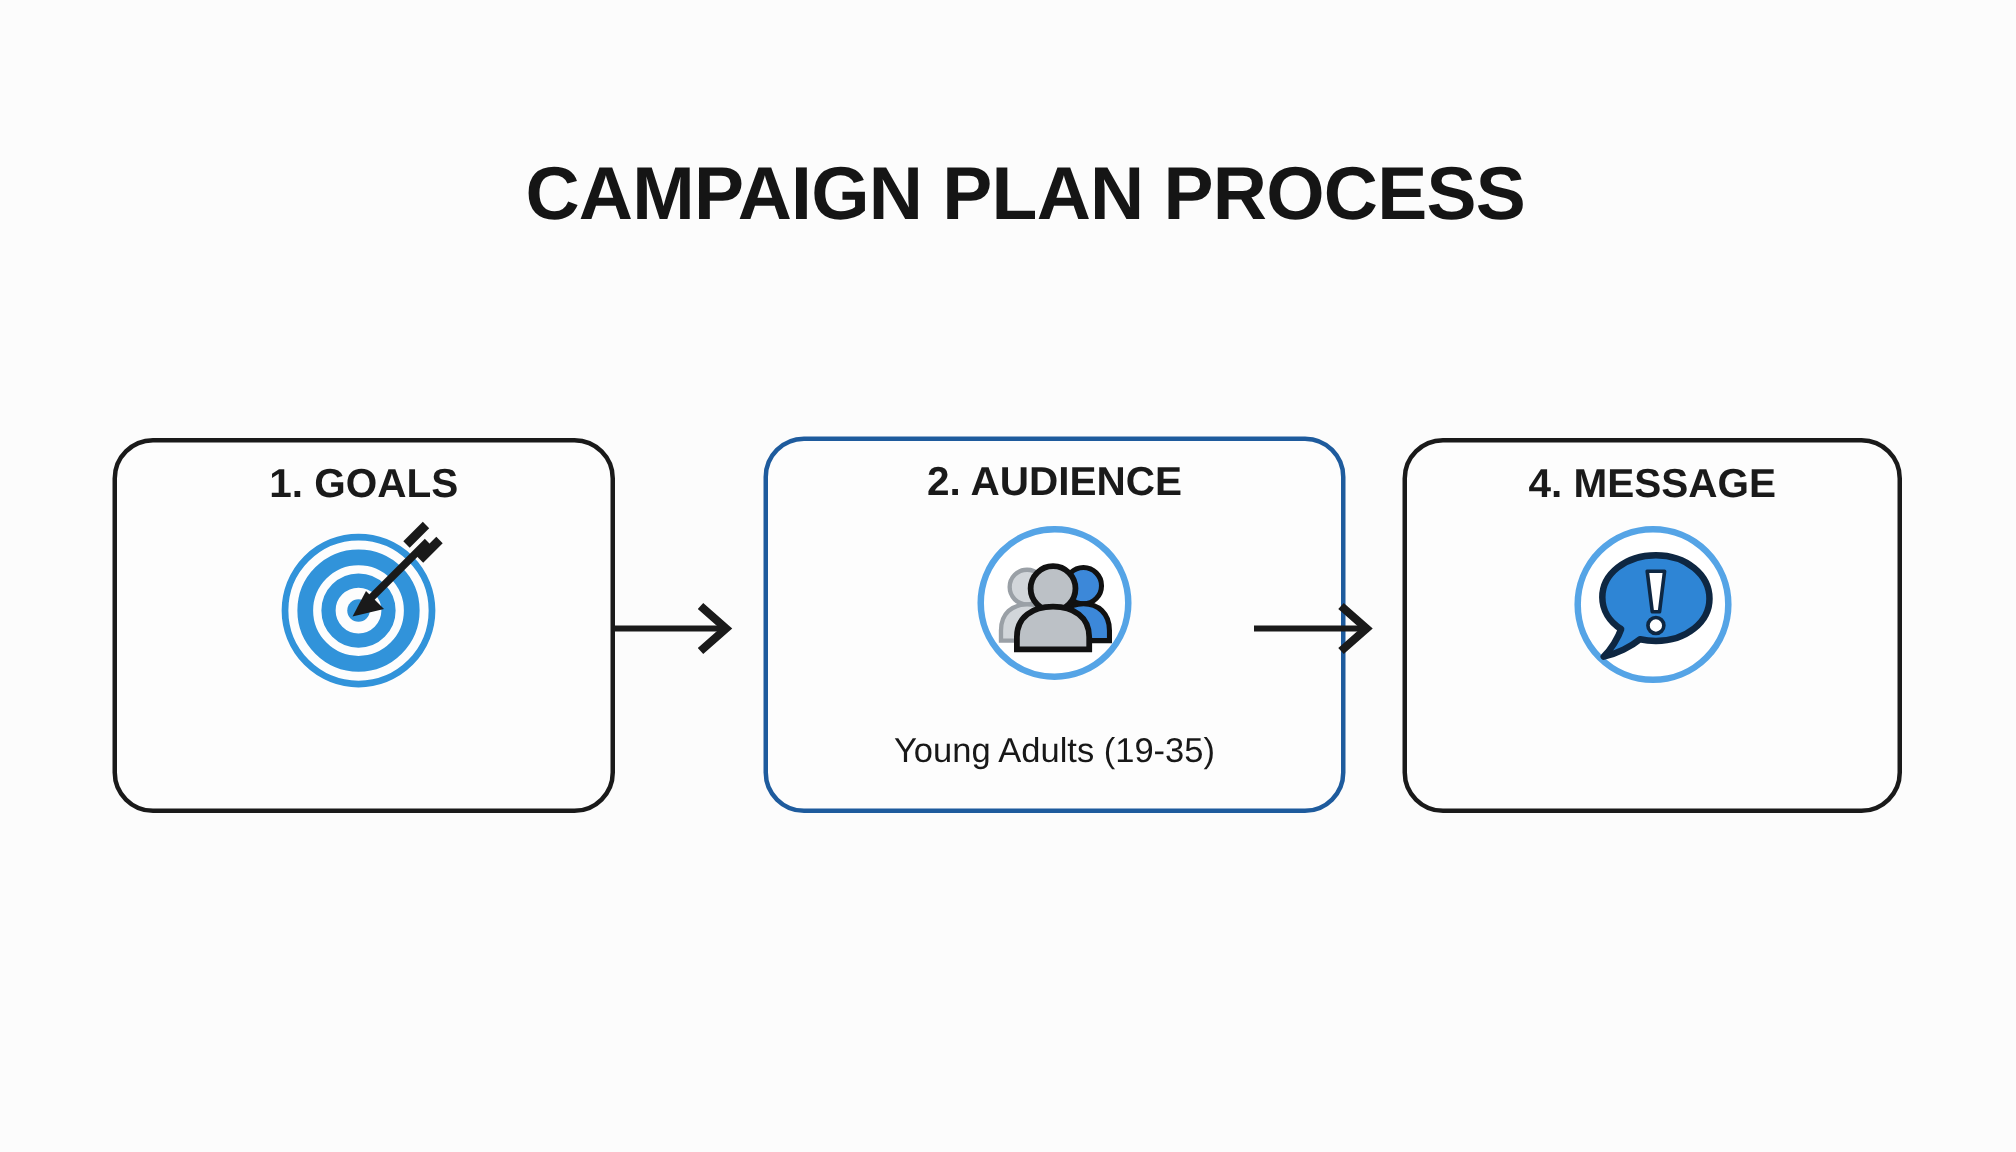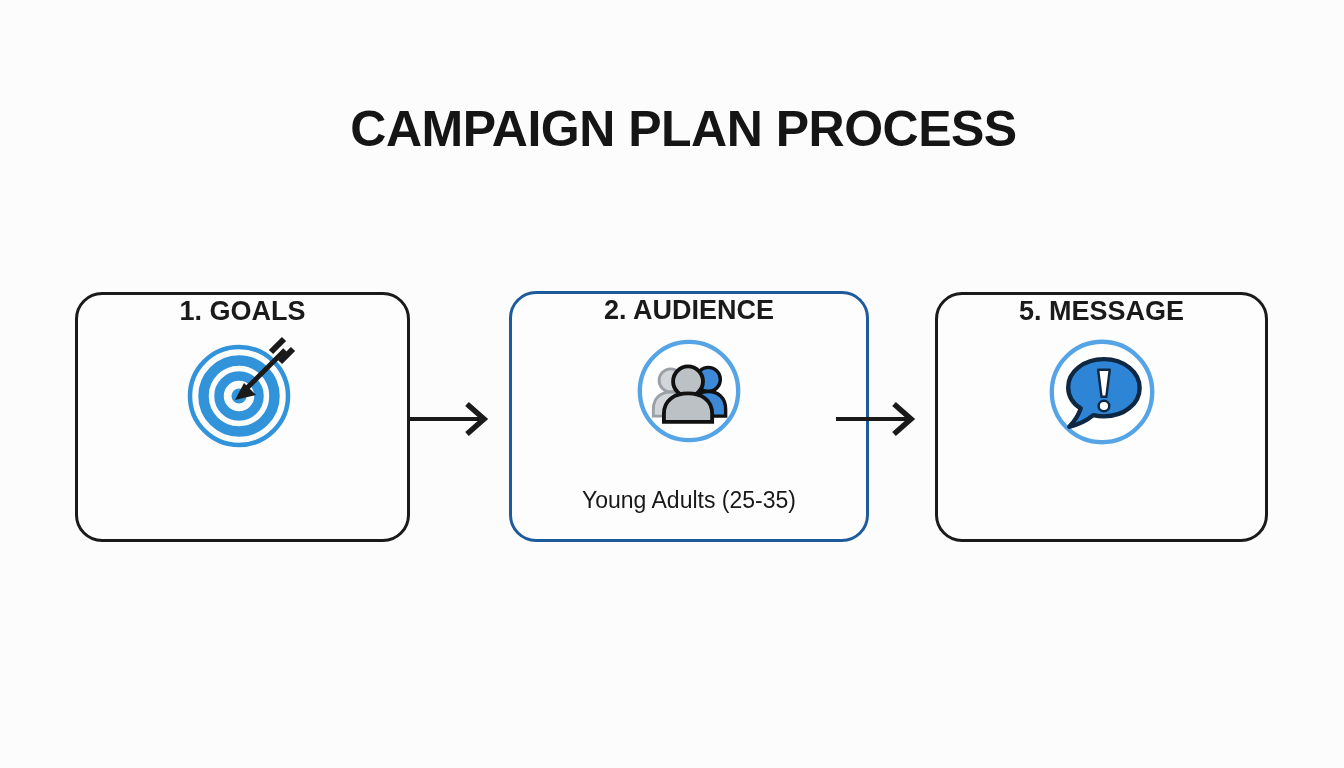--- a/index.html
+++ b/index.html
@@ -35,24 +35,24 @@
     display: flex;
     flex-direction: column;
     align-items: center;
   }
   .step-box.highlighted {
     border-color: #1e5b9d;
     top: 291px;
     height: 251px;
   }
   .step-1 { left: 75px; }
-  .step-2 { left: 509px; width: 360px; }
+  .step-2 { left: 509px; width: 388px; }
   .step-3 { left: 935px; width: 333px; }
   .step-heading {
-    margin-top: 0;
+    margin-top: 11px;
     font-size: 27px;
     font-weight: 700;
     line-height: 32px;
   }
   .icon-wrap {
     margin-top: 8px;
     height: 114px;
     display: flex;
     align-items: center;
     justify-content: center;
@@ -117,32 +117,32 @@
         <circle cx="37" cy="45" r="12" fill="#d2d6da" stroke="#9aa0a6" stroke-width="3"></circle>
         <path d="M19,82 v-7 c0,-12 8,-18 18,-18 c10,0 18,6 18,18 v7 z" fill="#d2d6da" stroke="#9aa0a6" stroke-width="3"></path>
 
         <circle cx="76" cy="44" r="12.5" fill="#3c88d9" stroke="#111111" stroke-width="3.5"></circle>
         <path d="M58,82 v-7 c0,-12 8,-18.5 18,-18.5 c10,0 18,6.5 18,18.5 v7 z" fill="#3c88d9" stroke="#111111" stroke-width="3.5"></path>
 
         <circle cx="55" cy="46" r="15.5" fill="#bcc1c6" stroke="#111111" stroke-width="4"></circle>
         <path d="M30,88 v-8.5 c0,-14 11,-21 25,-21 c14,0 25,7 25,21 v8.5 z" fill="#bcc1c6" stroke="#111111" stroke-width="4"></path>
       </svg>
     </div>
-    <div class="step-desc">Young Adults (25-35)</div>
+    <div class="step-desc">Young Adults (19-35)</div>
   </div>
 
   <div class="flow-arrow a2">
     <svg width="84" height="44" viewBox="0 0 84 44">
       <line x1="0" y1="22" x2="72" y2="22" stroke="#1a1a1a" stroke-width="4"></line>
       <polyline points="58,7 75,22 58,37" fill="none" stroke="#1a1a1a" stroke-width="5.5"></polyline>
     </svg>
   </div>
 
   <div class="step-box step-3">
-    <div class="step-heading">5. MESSAGE</div>
+    <div class="step-heading">4. MESSAGE</div>
     <div class="icon-wrap">
       <svg width="112" height="112" viewBox="0 0 116 116">
         <circle cx="58" cy="58" r="52" fill="#ffffff" stroke="#55a4e6" stroke-width="4.5"></circle>
         <path d="M60,24 C39,24 23,37 23,53 C23,62 28,70 36,75
                  C34,81 29,89 24,94 C33,92 43,87 49,82
                  C52.5,82.8 56,83.2 60,83.2 C81,83.2 97,70 97,54
                  C97,37.5 81,24 60,24 Z" fill="#2e85d5" stroke="#0e2742" stroke-width="4.5" stroke-linejoin="round"></path>
         <polygon points="54,35 66,35 62.5,63 57.5,63" fill="#ffffff" stroke="#0e2742" stroke-width="2.5" stroke-linejoin="round"></polygon>
         <circle cx="60" cy="72.5" r="5.5" fill="#ffffff" stroke="#0e2742" stroke-width="2.5"></circle>
       </svg>

